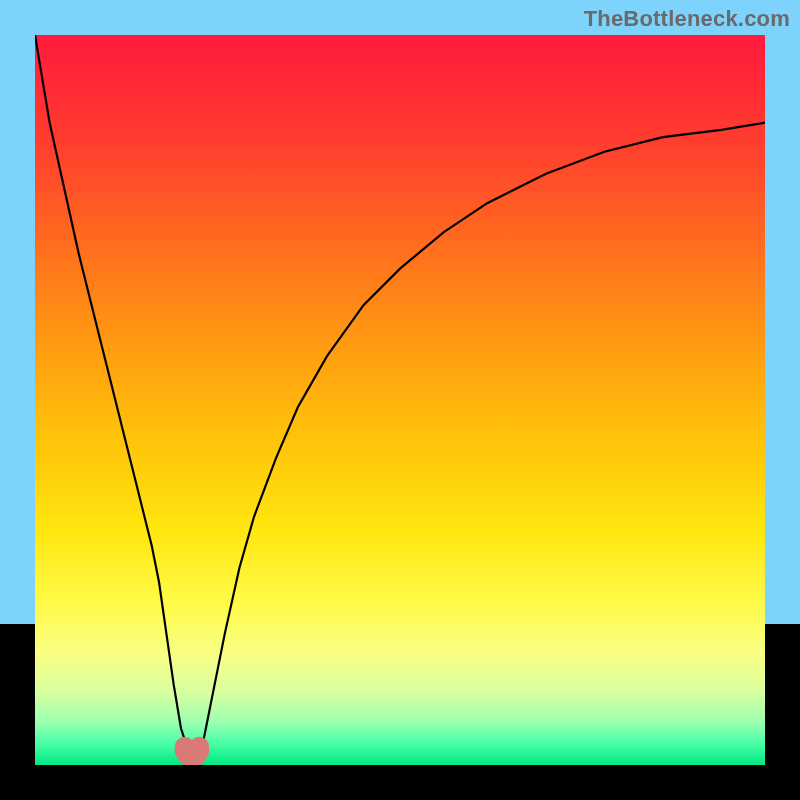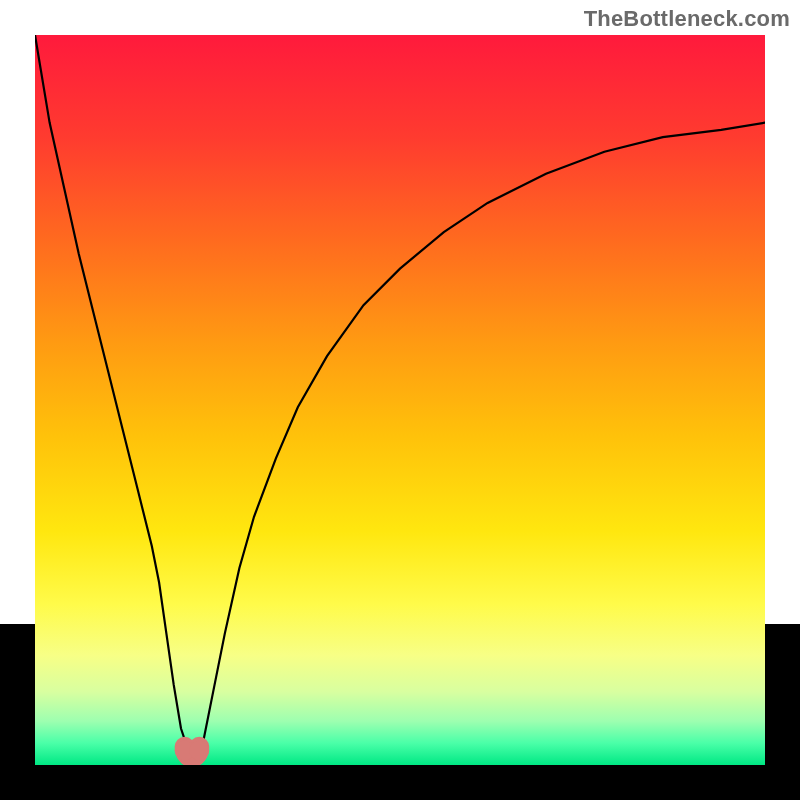--- a/index.html
+++ b/index.html
@@ -9,21 +9,21 @@
     height: 800px;
     overflow: hidden;
     background: #000;
     font-family: Arial, Helvetica, sans-serif;
   }
   .outer {
     position: absolute;
     top: 0; left: 0;
     width: 800px;
     height: 624px;
-    background: #ffffff;
+    background: #7dd3fc;
   }
   .plot {
     position: absolute;
     top: 35px;
     left: 35px;
     width: 730px;
     height: 730px;
     overflow: hidden;
   }
   .gradient {

